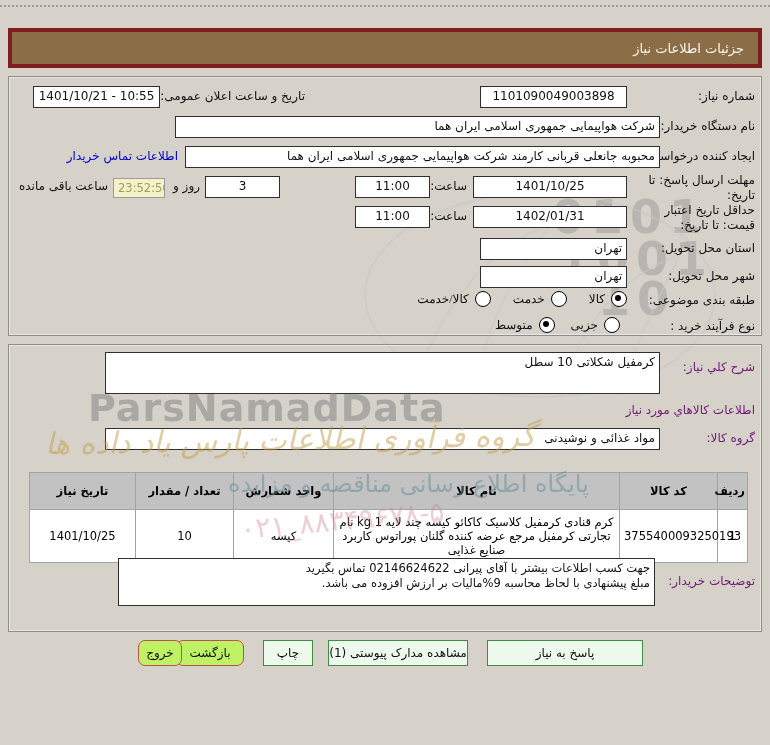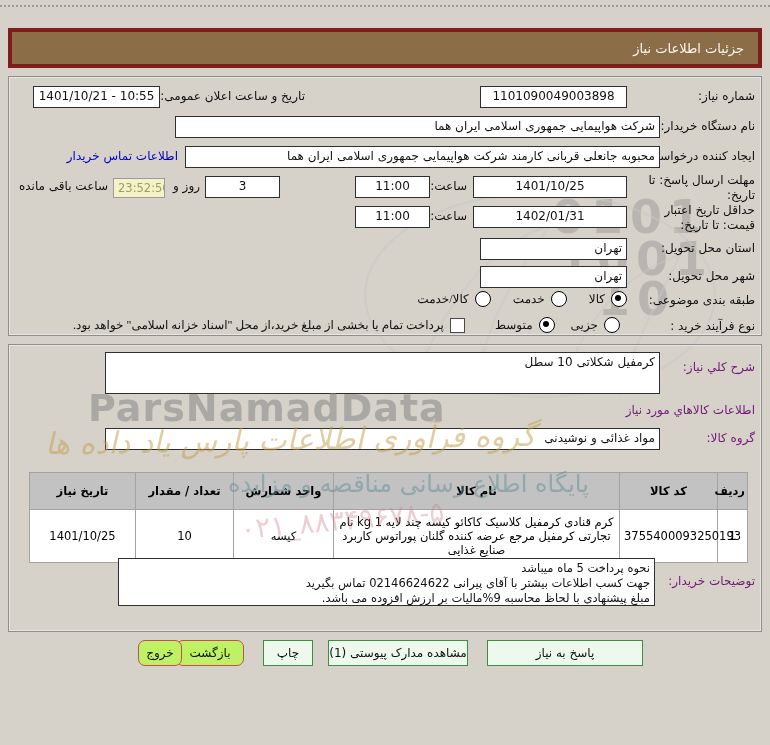--- a/index.html
+++ b/index.html
@@ -115,24 +115,20 @@
   <span class="lab" style="top:319px;right:15px">نوع فرآیند خرید :</span>
   <div class="optgroup" style="top:317px;right:150px;gap:16px">
     <span class="opt">
       <span class="radio"></span>
       <span class="optlabel">جزیی</span>
     </span>
     <span class="opt">
       <span class="radio sel"></span>
       <span class="optlabel">متوسط</span>
     </span>
-    <span class="opt" style="margin-right:14px">
-      <span class="checkbox"></span>
-      <span class="optlabel">پرداخت تمام یا بخشی از مبلغ خرید،از محل "اسناد خزانه اسلامی" خواهد بود.</span>
-    </span>
   </div>
 
   <div class="panel p2"></div>
 
   <span class="blab" style="top:360px;right:15px">شرح کلي نیاز:</span>
   <div class="area" style="top:352px;right:110px;width:555px;height:42px">کرمفیل شکلاتی 10 سطل</div>
 
   <span class="blab" style="top:403px;right:15px">اطلاعات کالاهاي مورد نیاز</span>
 
   <span class="blab" style="top:431px;right:15px">گروه کالا:</span>
@@ -164,21 +160,20 @@
         <td>کرم قنادی کرمفیل کلاسیک کاکائو کیسه چند لایه 1 kg نام تجارتی کرمفیل مرجع عرضه کننده گلنان پوراتوس کاربرد صنایع غذایی</td>
         <td>کیسه</td>
         <td>10</td>
         <td class="ltr">1401/10/25</td>
       </tr>
     </tbody>
   </table>
 
   <span class="blab" style="top:574px;right:15px">توضیحات خریدار:</span>
   <div class="area" style="top:558px;right:115px;width:537px;height:48px">
-    <div class="notesline">نحوه پرداخت 5 ماه میباشد</div>
     <div class="notesline">جهت کسب اطلاعات بیشتر با آقای پیرانی 02146624622 تماس بگیرید</div>
     <div class="notesline">مبلغ پیشنهادی با لحاظ محاسبه 9%مالیات بر ارزش افزوده می باشد.</div>
   </div>
 
   <div class="btn green" style="right:127px;width:156px">پاسخ به نیاز</div>
   <div class="btn green" style="right:302px;width:140px">مشاهده مدارک پیوستی (1)</div>
   <div class="btn green" style="right:457px;width:50px">چاپ</div>
   <div class="btn pink" style="right:526px;width:68px">بازگشت</div>
   <div class="btn pink" style="right:588px;width:44px">خروج</div>
 

